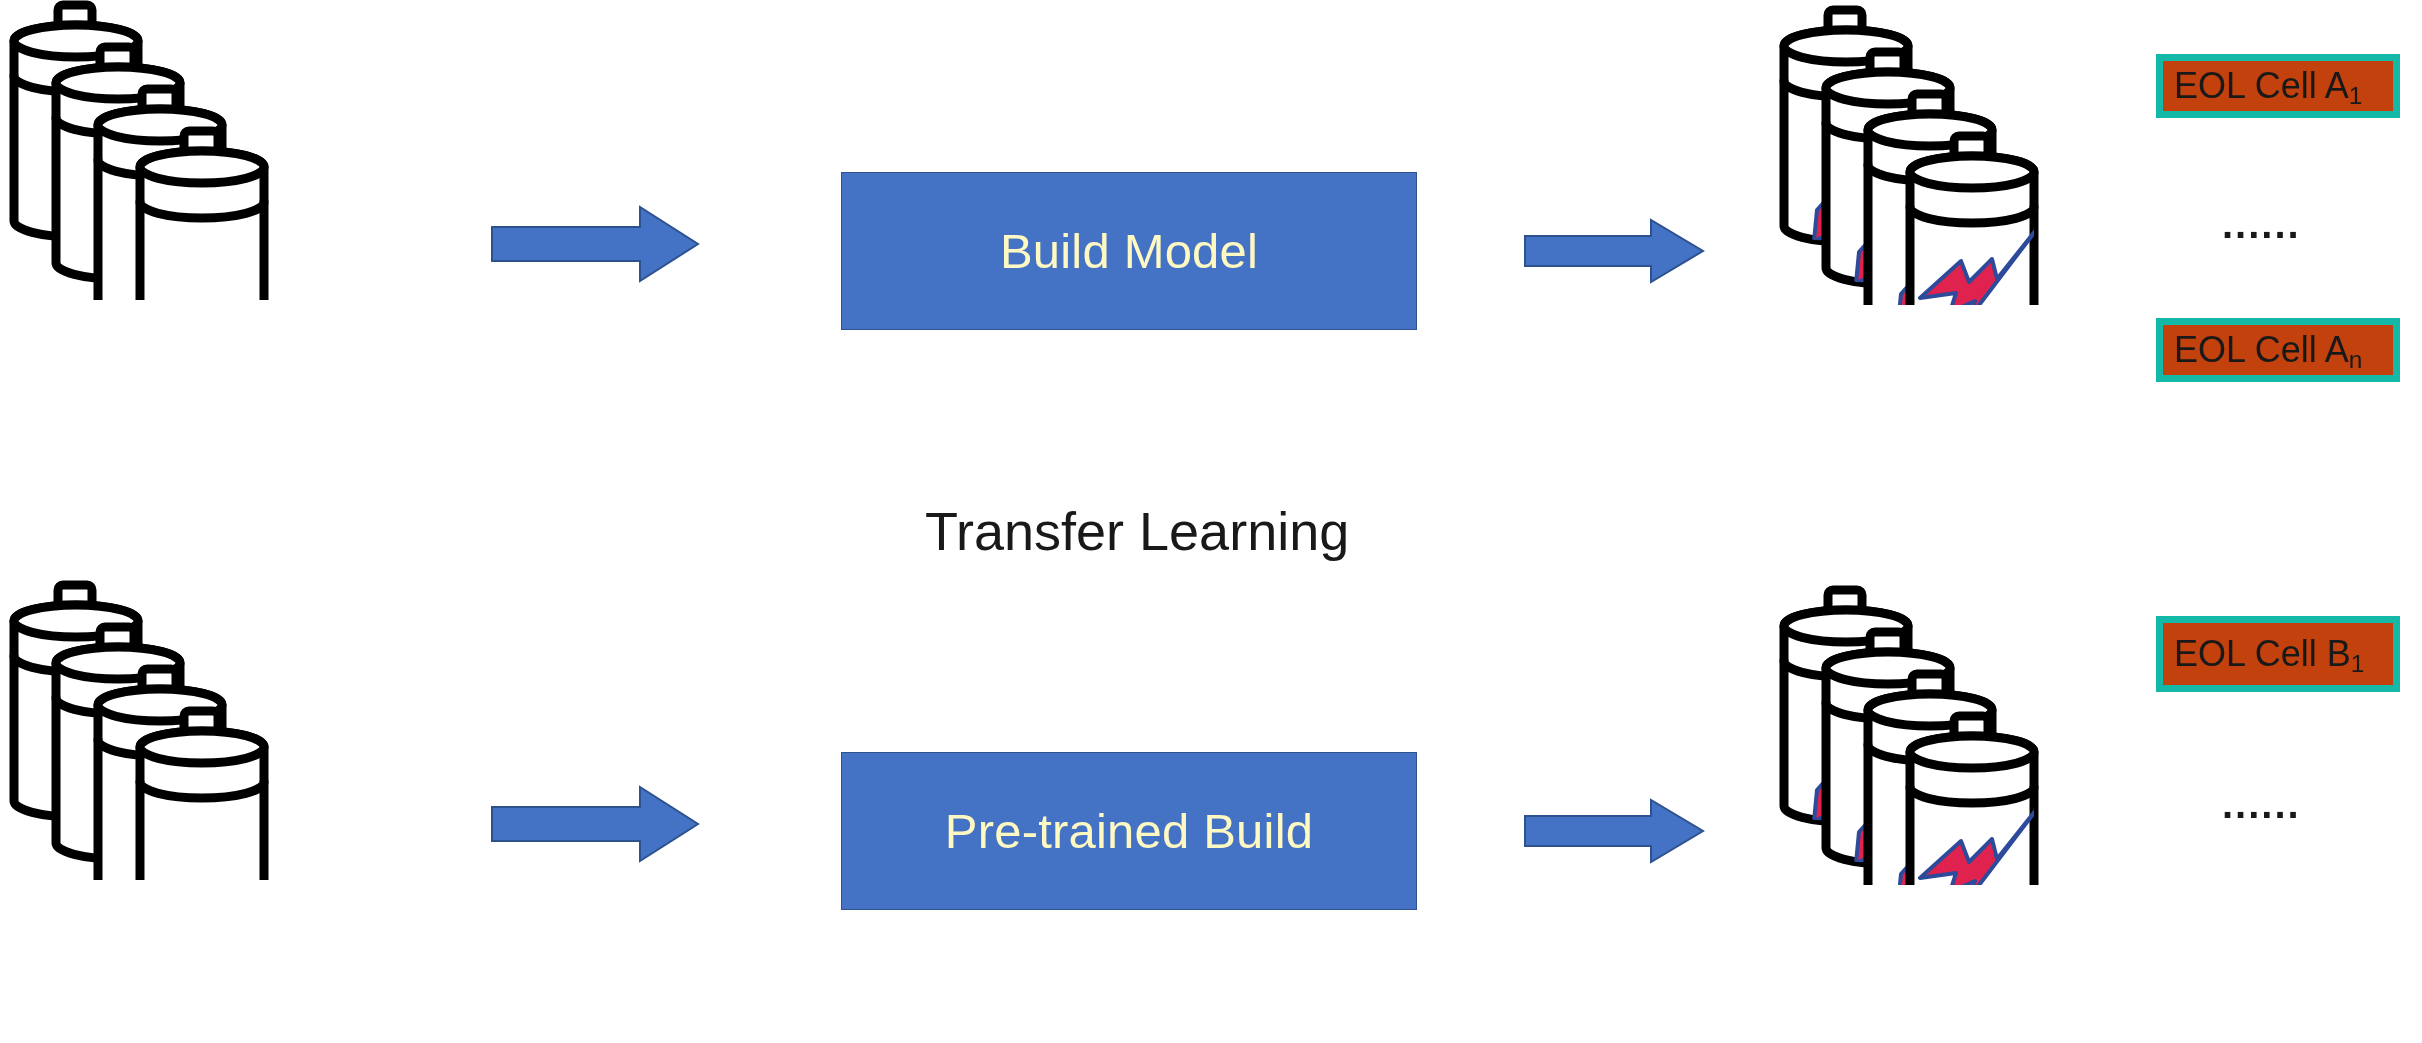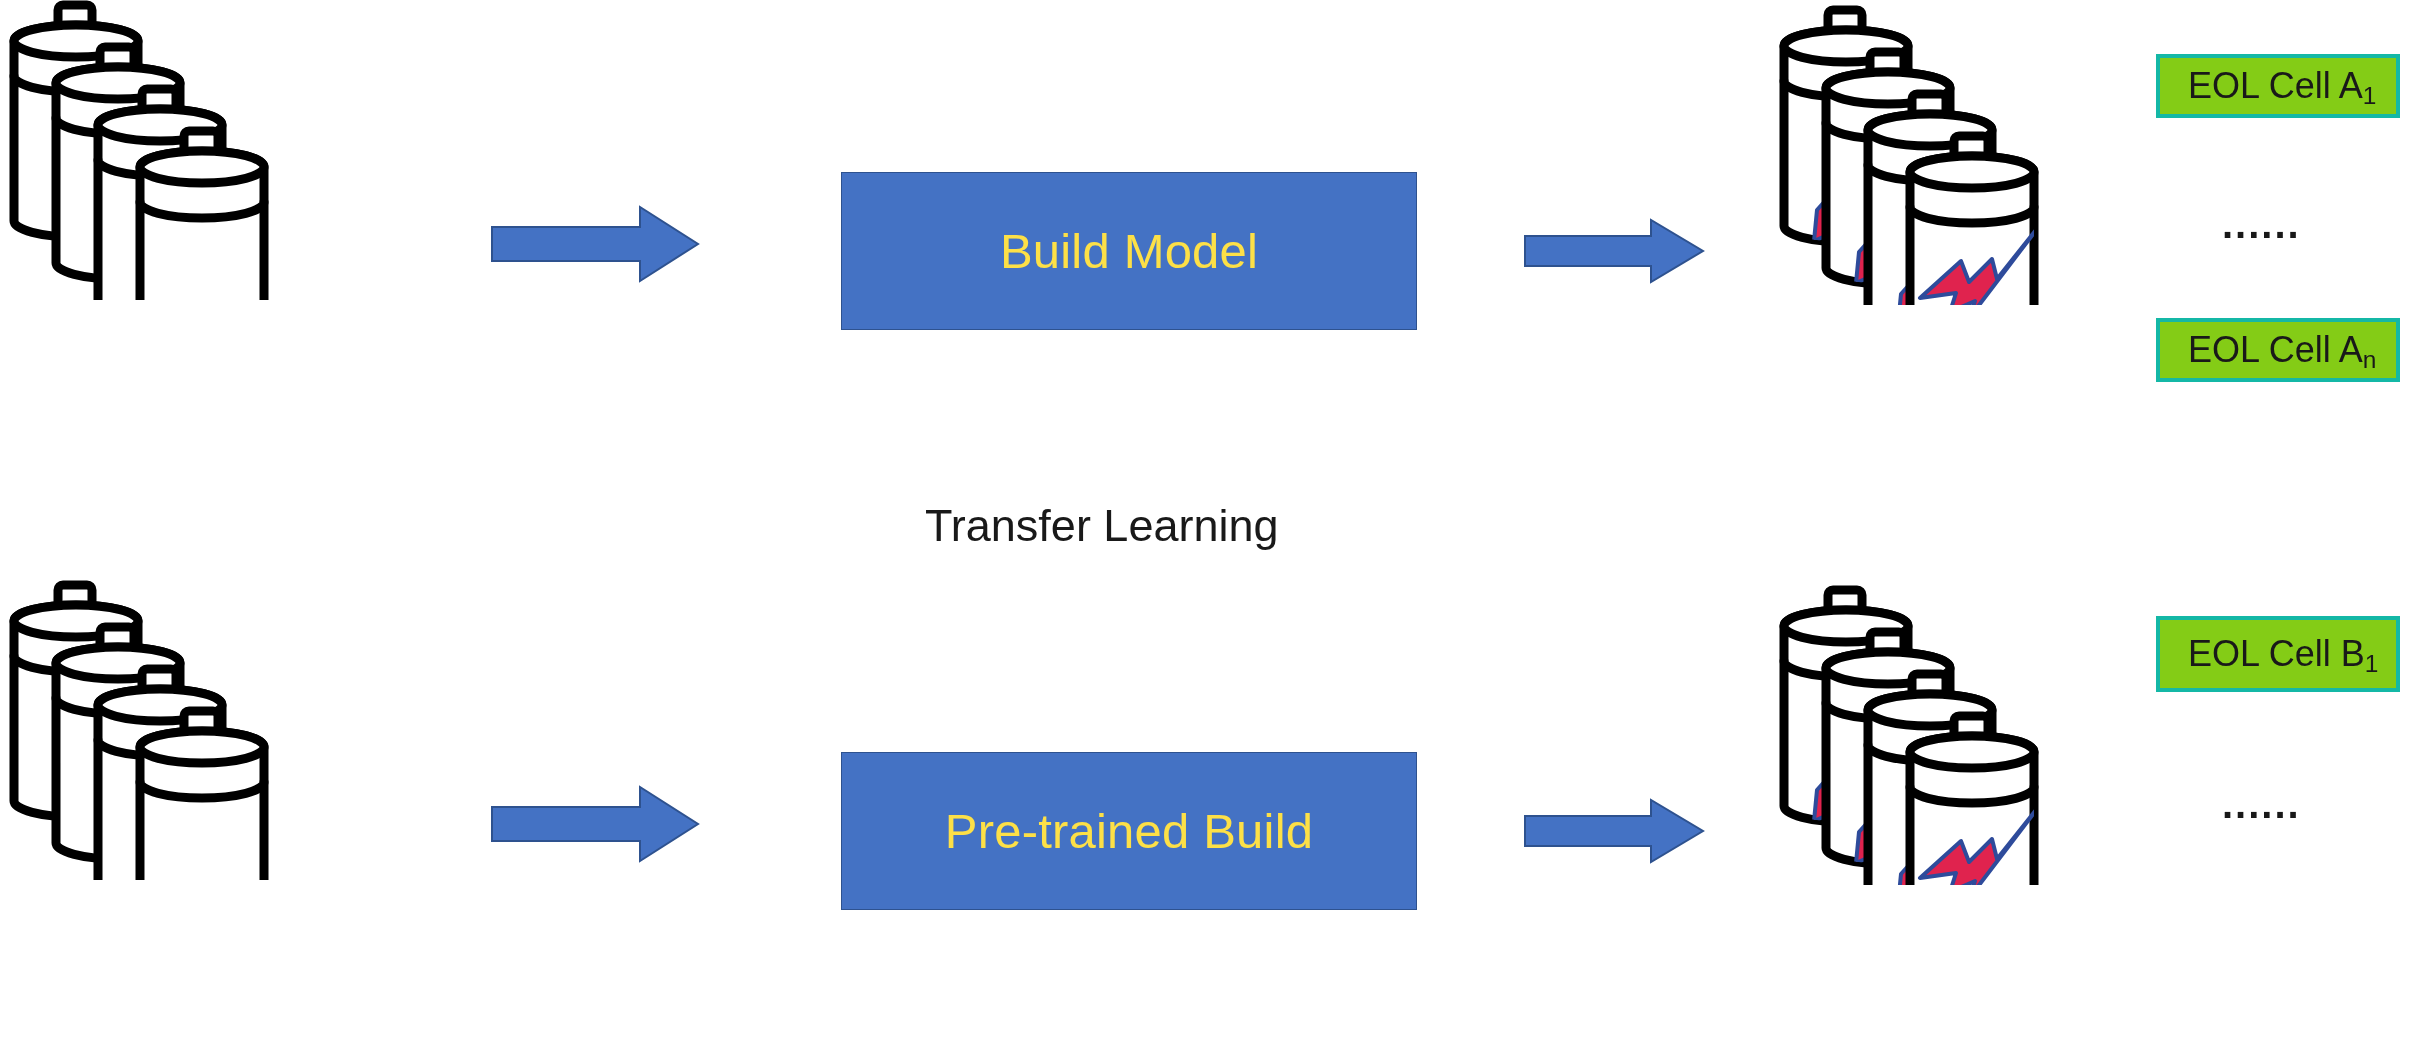--- a/index.html
+++ b/index.html
@@ -30,47 +30,47 @@
   .model-box {
     position: absolute;
     background: #4472C4;
     border: 1px solid #2E528F;
     display: flex;
     align-items: center;
     justify-content: center;
     box-sizing: border-box;
   }
   .model-box-label {
-    color: #fde047;
+    color: #fef9c3;
     font-size: 49px;
     font-weight: 400;
     letter-spacing: 0.2px;
     white-space: nowrap;
     font-family: "Liberation Sans", sans-serif;
   }
 
   
   .caption {
     position: absolute;
     color: #191919;
-    font-size: 45px;
+    font-size: 54px;
     font-weight: 400;
     white-space: nowrap;
     font-family: "Liberation Sans", sans-serif;
   }
 
   
   .eol-box {
     position: absolute;
-    background: #84cc16;
-    border: 4px solid #14b8a6;
+    background: #c2410c;
+    border: 7px solid #14b8a6;
     box-sizing: border-box;
     display: flex;
     align-items: center;
-    padding-left: 28px;
+    padding-left: 11px;
   }
   .eol-label {
     color: #191919;
     font-size: 36px;
     white-space: nowrap;
     font-family: "Liberation Sans", sans-serif;
   }
   .eol-label sub {
     font-size: 0.68em;
     vertical-align: baseline;

